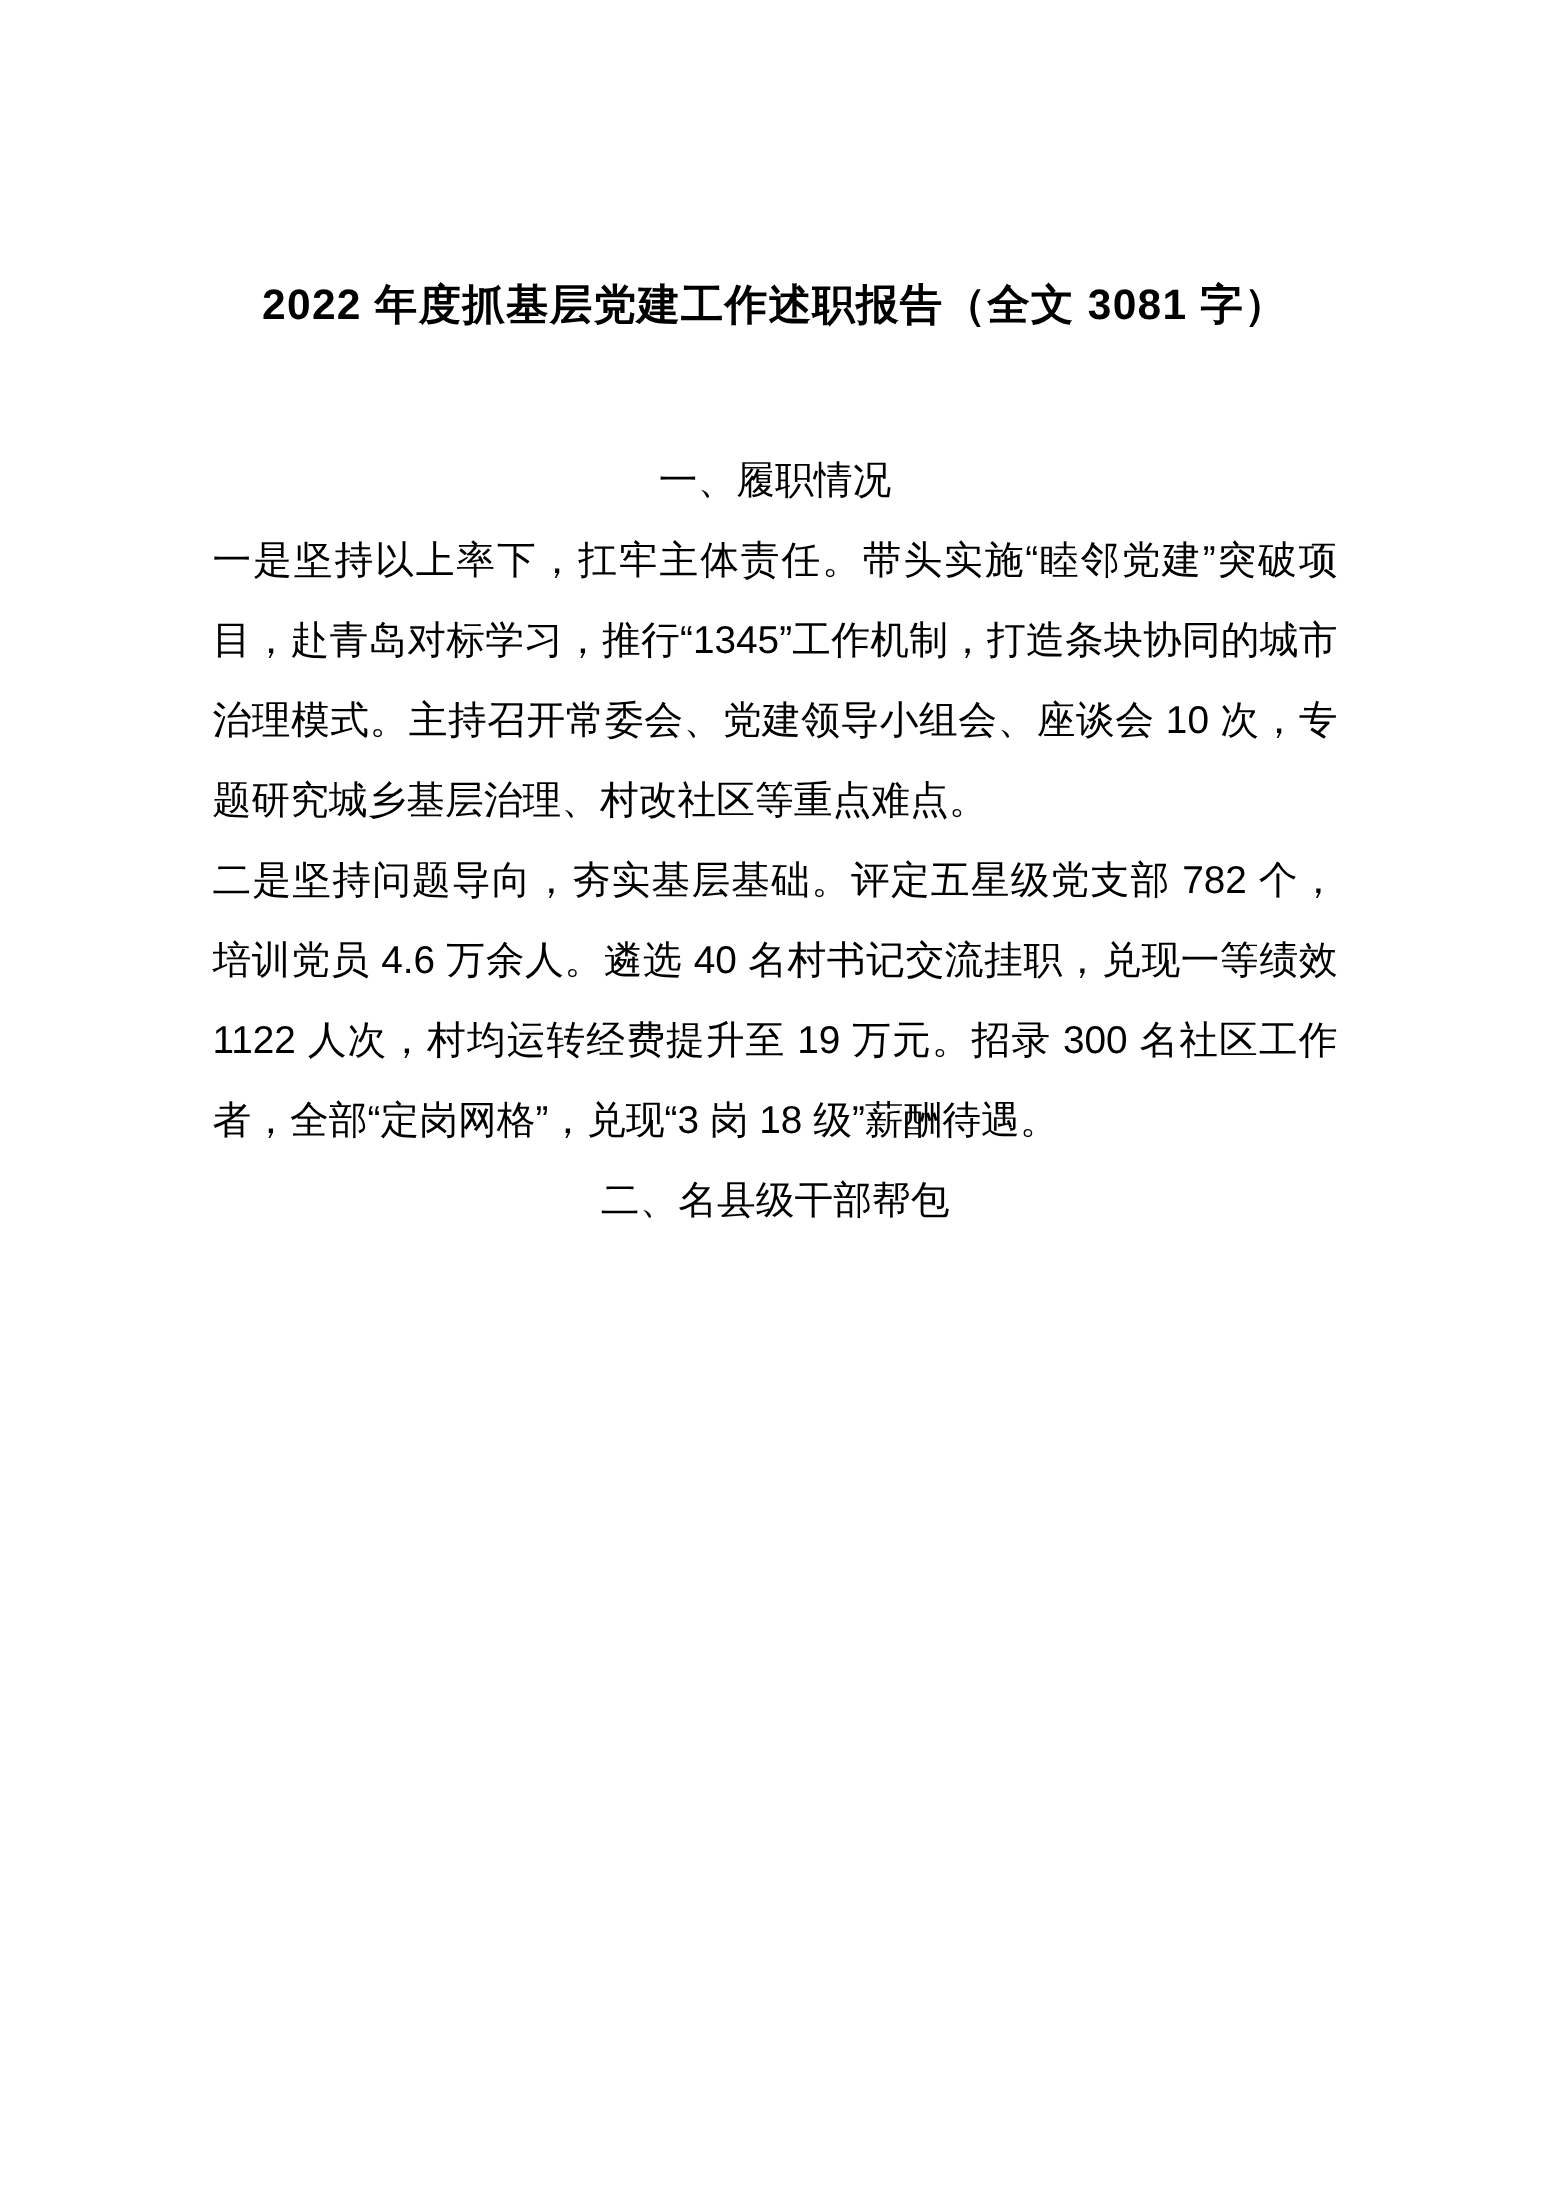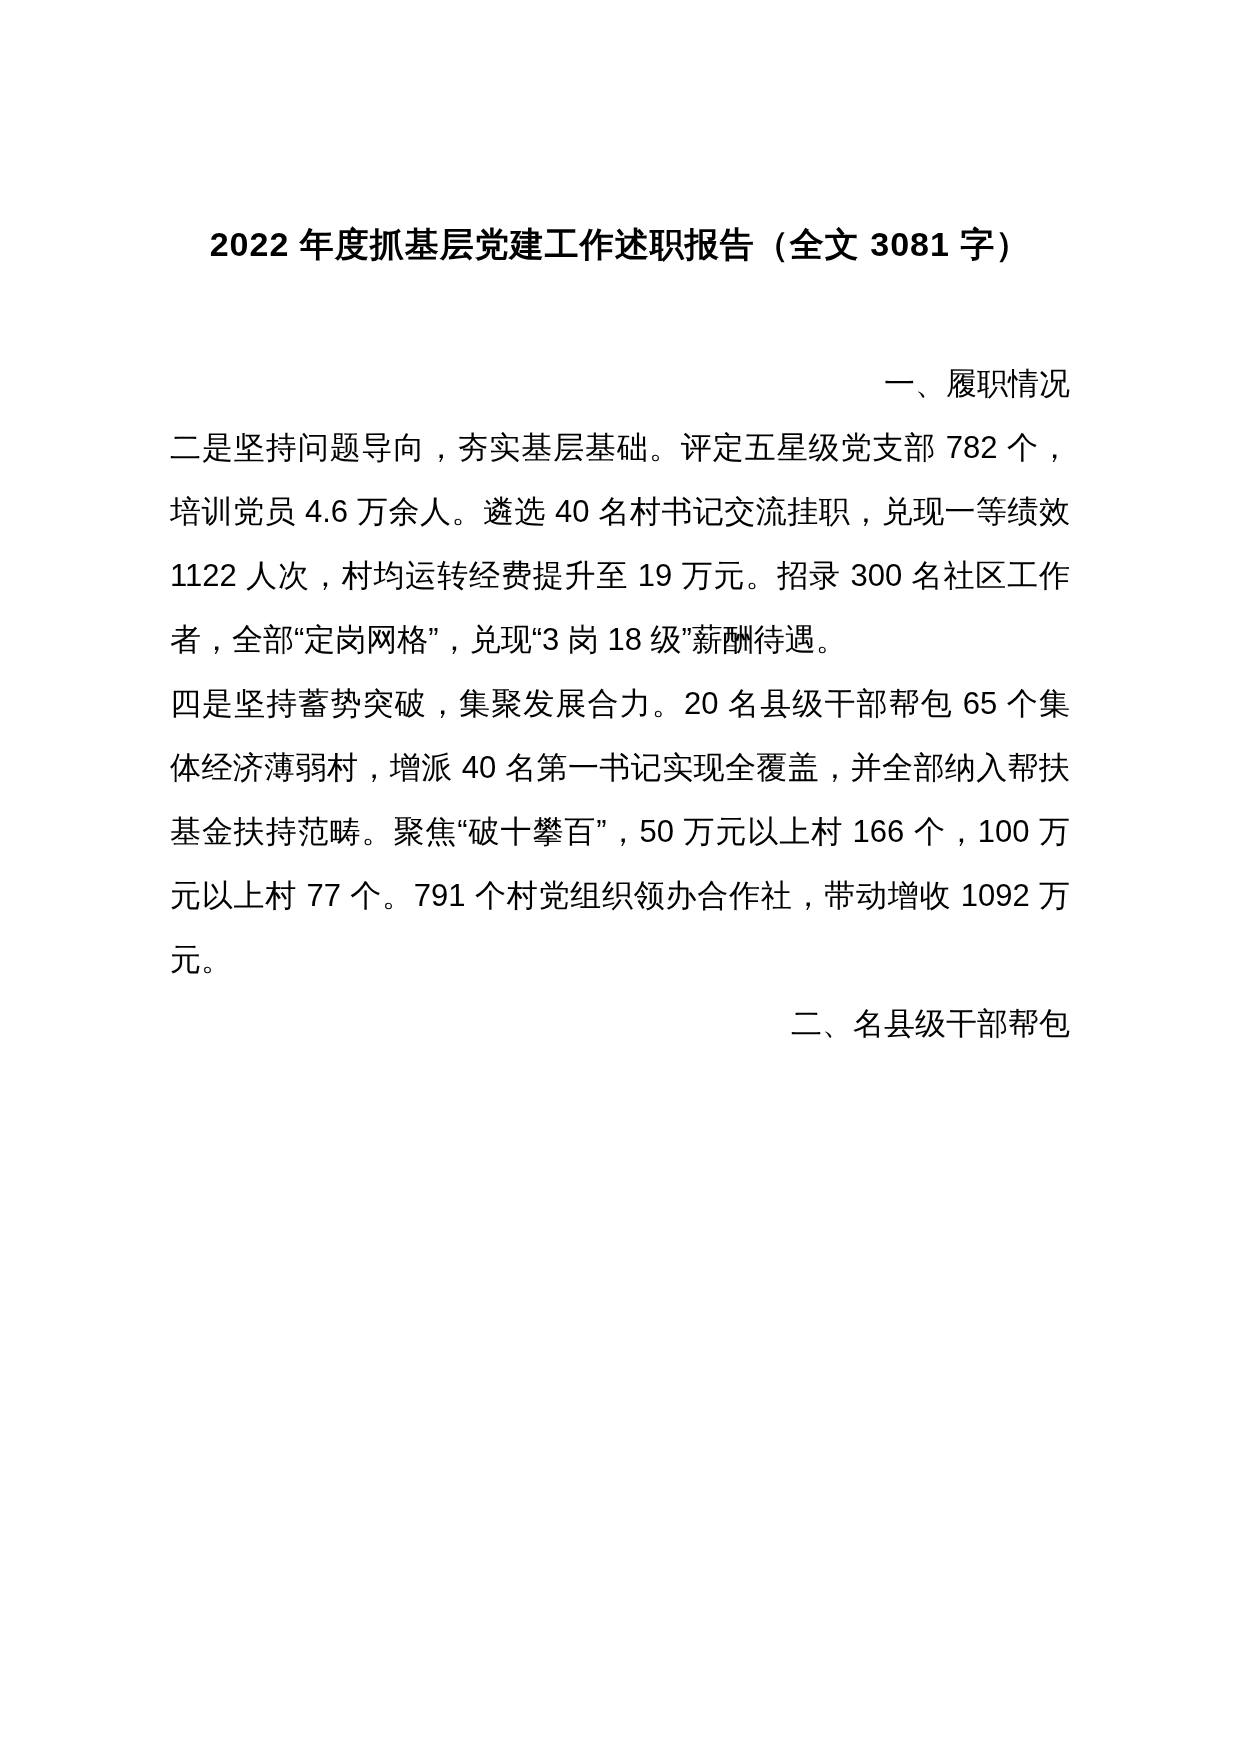--- a/index.html
+++ b/index.html
@@ -37,29 +37,29 @@
   }
   .doc-body p {
     font-size: 31px;
     line-height: 64px;
     text-align: justify;
     text-justify: inter-ideograph;
     word-break: break-all;
     font-weight: 400;
   }
   .doc-body p.section-heading {
-    text-align: right;
+    text-align: center;
   }
 </style>
 </head>
 <body>
 
 <div class="page">
   <div class="doc">
     <h1 class="doc-title">2022 年度抓基层党建工作述职报告（全文 3081 字）</h1>
     <div class="doc-body">
       <p class="section-heading">一、履职情况</p>
+      <p>一是坚持以上率下，扛牢主体责任。带头实施“睦邻党建”突破项目，赴青岛对标学习，推行“1345”工作机制，打造条块协同的城市治理模式。主持召开常委会、党建领导小组会、座谈会 10 次，专题研究城乡基层治理、村改社区等重点难点。</p>
       <p>二是坚持问题导向，夯实基层基础。评定五星级党支部 782 个，培训党员 4.6 万余人。遴选 40 名村书记交流挂职，兑现一等绩效 1122 人次，村均运转经费提升至 19 万元。招录 300 名社区工作者，全部“定岗网格”，兑现“3 岗 18 级”薪酬待遇。</p>
-      <p>四是坚持蓄势突破，集聚发展合力。20 名县级干部帮包 65 个集体经济薄弱村，增派 40 名第一书记实现全覆盖，并全部纳入帮扶基金扶持范畴。聚焦“破十攀百”，50 万元以上村 166 个，100 万元以上村 77 个。791 个村党组织领办合作社，带动增收 1092 万元。</p>
       <p class="section-heading">二、名县级干部帮包</p>
     </div>
   </div>
 </div>
 
 </body></html>

